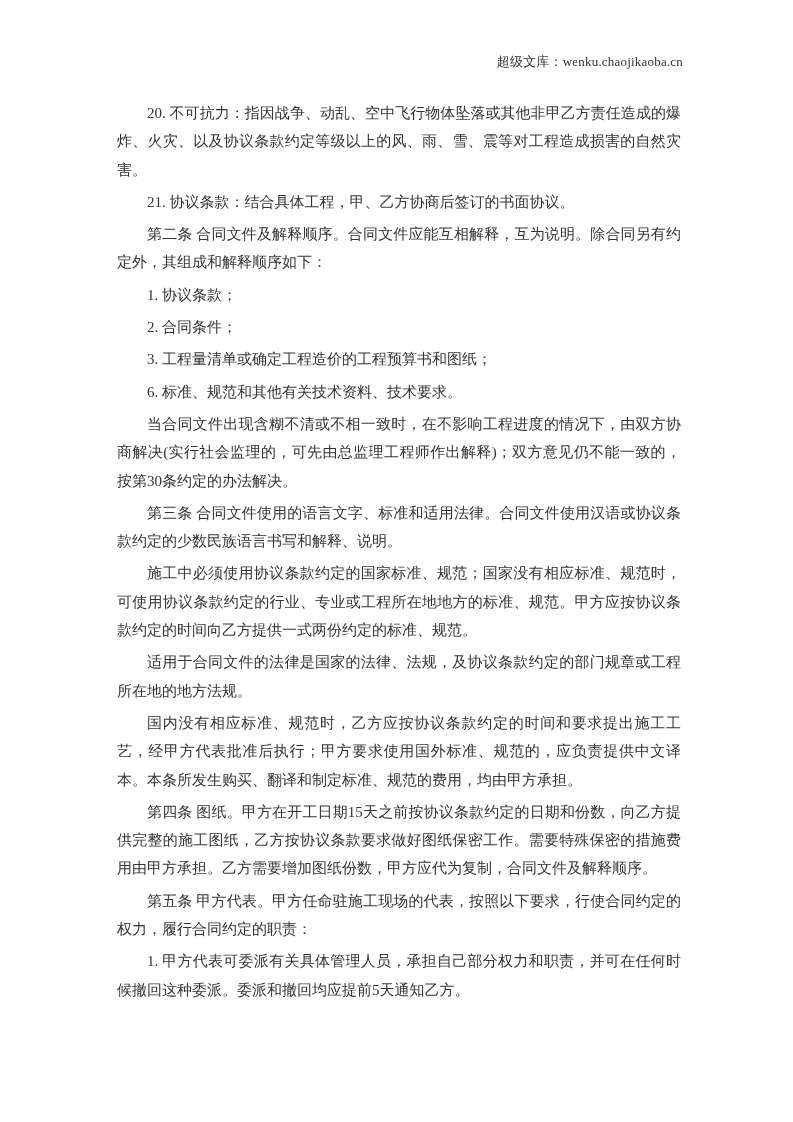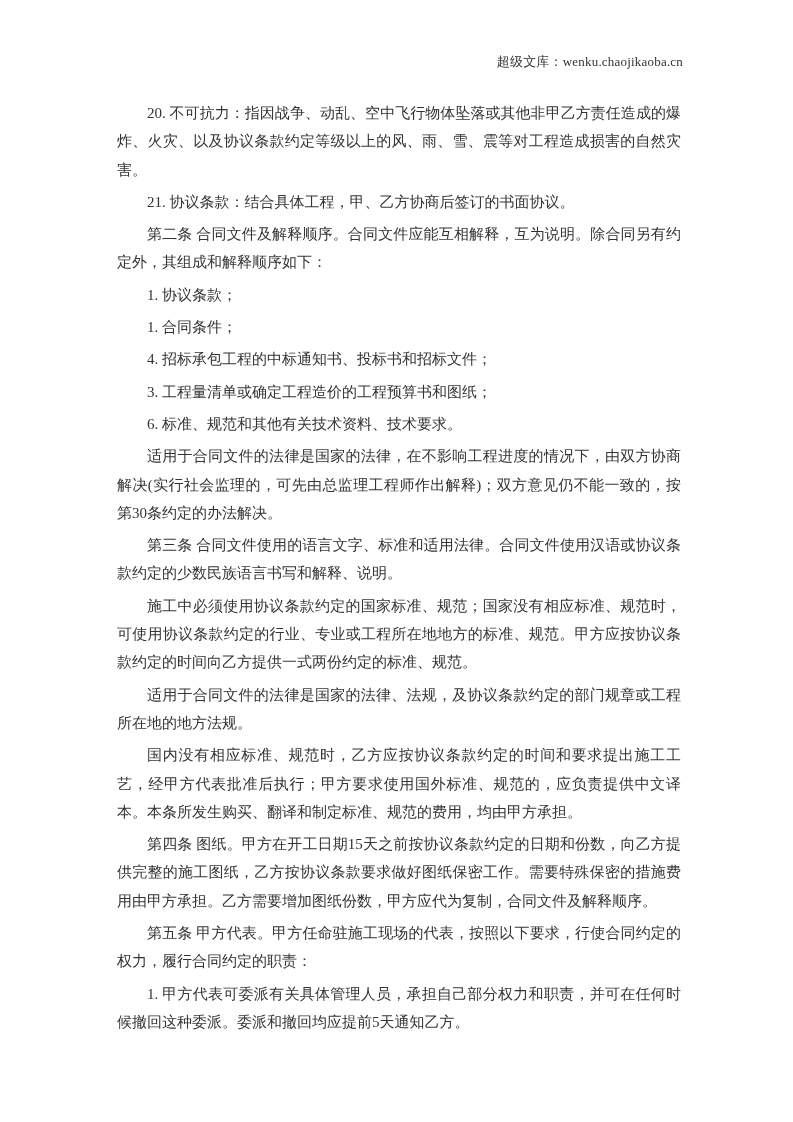--- a/index.html
+++ b/index.html
@@ -59,25 +59,24 @@
 <div class="page">
 
   <div class="site-credit">超级文库：wenku.chaojikaoba.cn</div>
 
   <div class="content">
 
     <p class="para">20. 不可抗力：指因战争、动乱、空中飞行物体坠落或其他非甲乙方责任造成的爆炸、火灾、以及协议条款约定等级以上的风、雨、雪、震等对工程造成损害的自然灾害。</p>
     <p class="para">21. 协议条款：结合具体工程，甲、乙方协商后签订的书面协议。</p>
     <p class="para">第二条 合同文件及解释顺序。合同文件应能互相解释，互为说明。除合同另有约定外，其组成和解释顺序如下：</p>
     <p class="para">1. 协议条款；</p>
-    <p class="para">1. 合同条件；</p>
-    <p class="para">4. 招标承包工程的中标通知书、投标书和招标文件；</p>
+    <p class="para">2. 合同条件；</p>
     <p class="para">3. 工程量清单或确定工程造价的工程预算书和图纸；</p>
     <p class="para">6. 标准、规范和其他有关技术资料、技术要求。</p>
-    <p class="para">适用于合同文件的法律是国家的法律，在不影响工程进度的情况下，由双方协商解决(实行社会监理的，可先由总监理工程师作出解释)；双方意见仍不能一致的，按第30条约定的办法解决。</p>
+    <p class="para">当合同文件出现含糊不清或不相一致时，在不影响工程进度的情况下，由双方协商解决(实行社会监理的，可先由总监理工程师作出解释)；双方意见仍不能一致的，按第30条约定的办法解决。</p>
     <p class="para">第三条 合同文件使用的语言文字、标准和适用法律。合同文件使用汉语或协议条款约定的少数民族语言书写和解释、说明。</p>
     <p class="para">施工中必须使用协议条款约定的国家标准、规范；国家没有相应标准、规范时，可使用协议条款约定的行业、专业或工程所在地地方的标准、规范。甲方应按协议条款约定的时间向乙方提供一式两份约定的标准、规范。</p>
     <p class="para">适用于合同文件的法律是国家的法律、法规，及协议条款约定的部门规章或工程所在地的地方法规。</p>
     <p class="para">国内没有相应标准、规范时，乙方应按协议条款约定的时间和要求提出施工工艺，经甲方代表批准后执行；甲方要求使用国外标准、规范的，应负责提供中文译本。本条所发生购买、翻译和制定标准、规范的费用，均由甲方承担。</p>
     <p class="para">第四条 图纸。甲方在开工日期15天之前按协议条款约定的日期和份数，向乙方提供完整的施工图纸，乙方按协议条款要求做好图纸保密工作。需要特殊保密的措施费用由甲方承担。乙方需要增加图纸份数，甲方应代为复制，合同文件及解释顺序。</p>
 
 
     <p class="para">第五条 甲方代表。甲方任命驻施工现场的代表，按照以下要求，行使合同约定的权力，履行合同约定的职责：</p>
     <p class="para">1. 甲方代表可委派有关具体管理人员，承担自己部分权力和职责，并可在任何时候撤回这种委派。委派和撤回均应提前5天通知乙方。</p>
 

